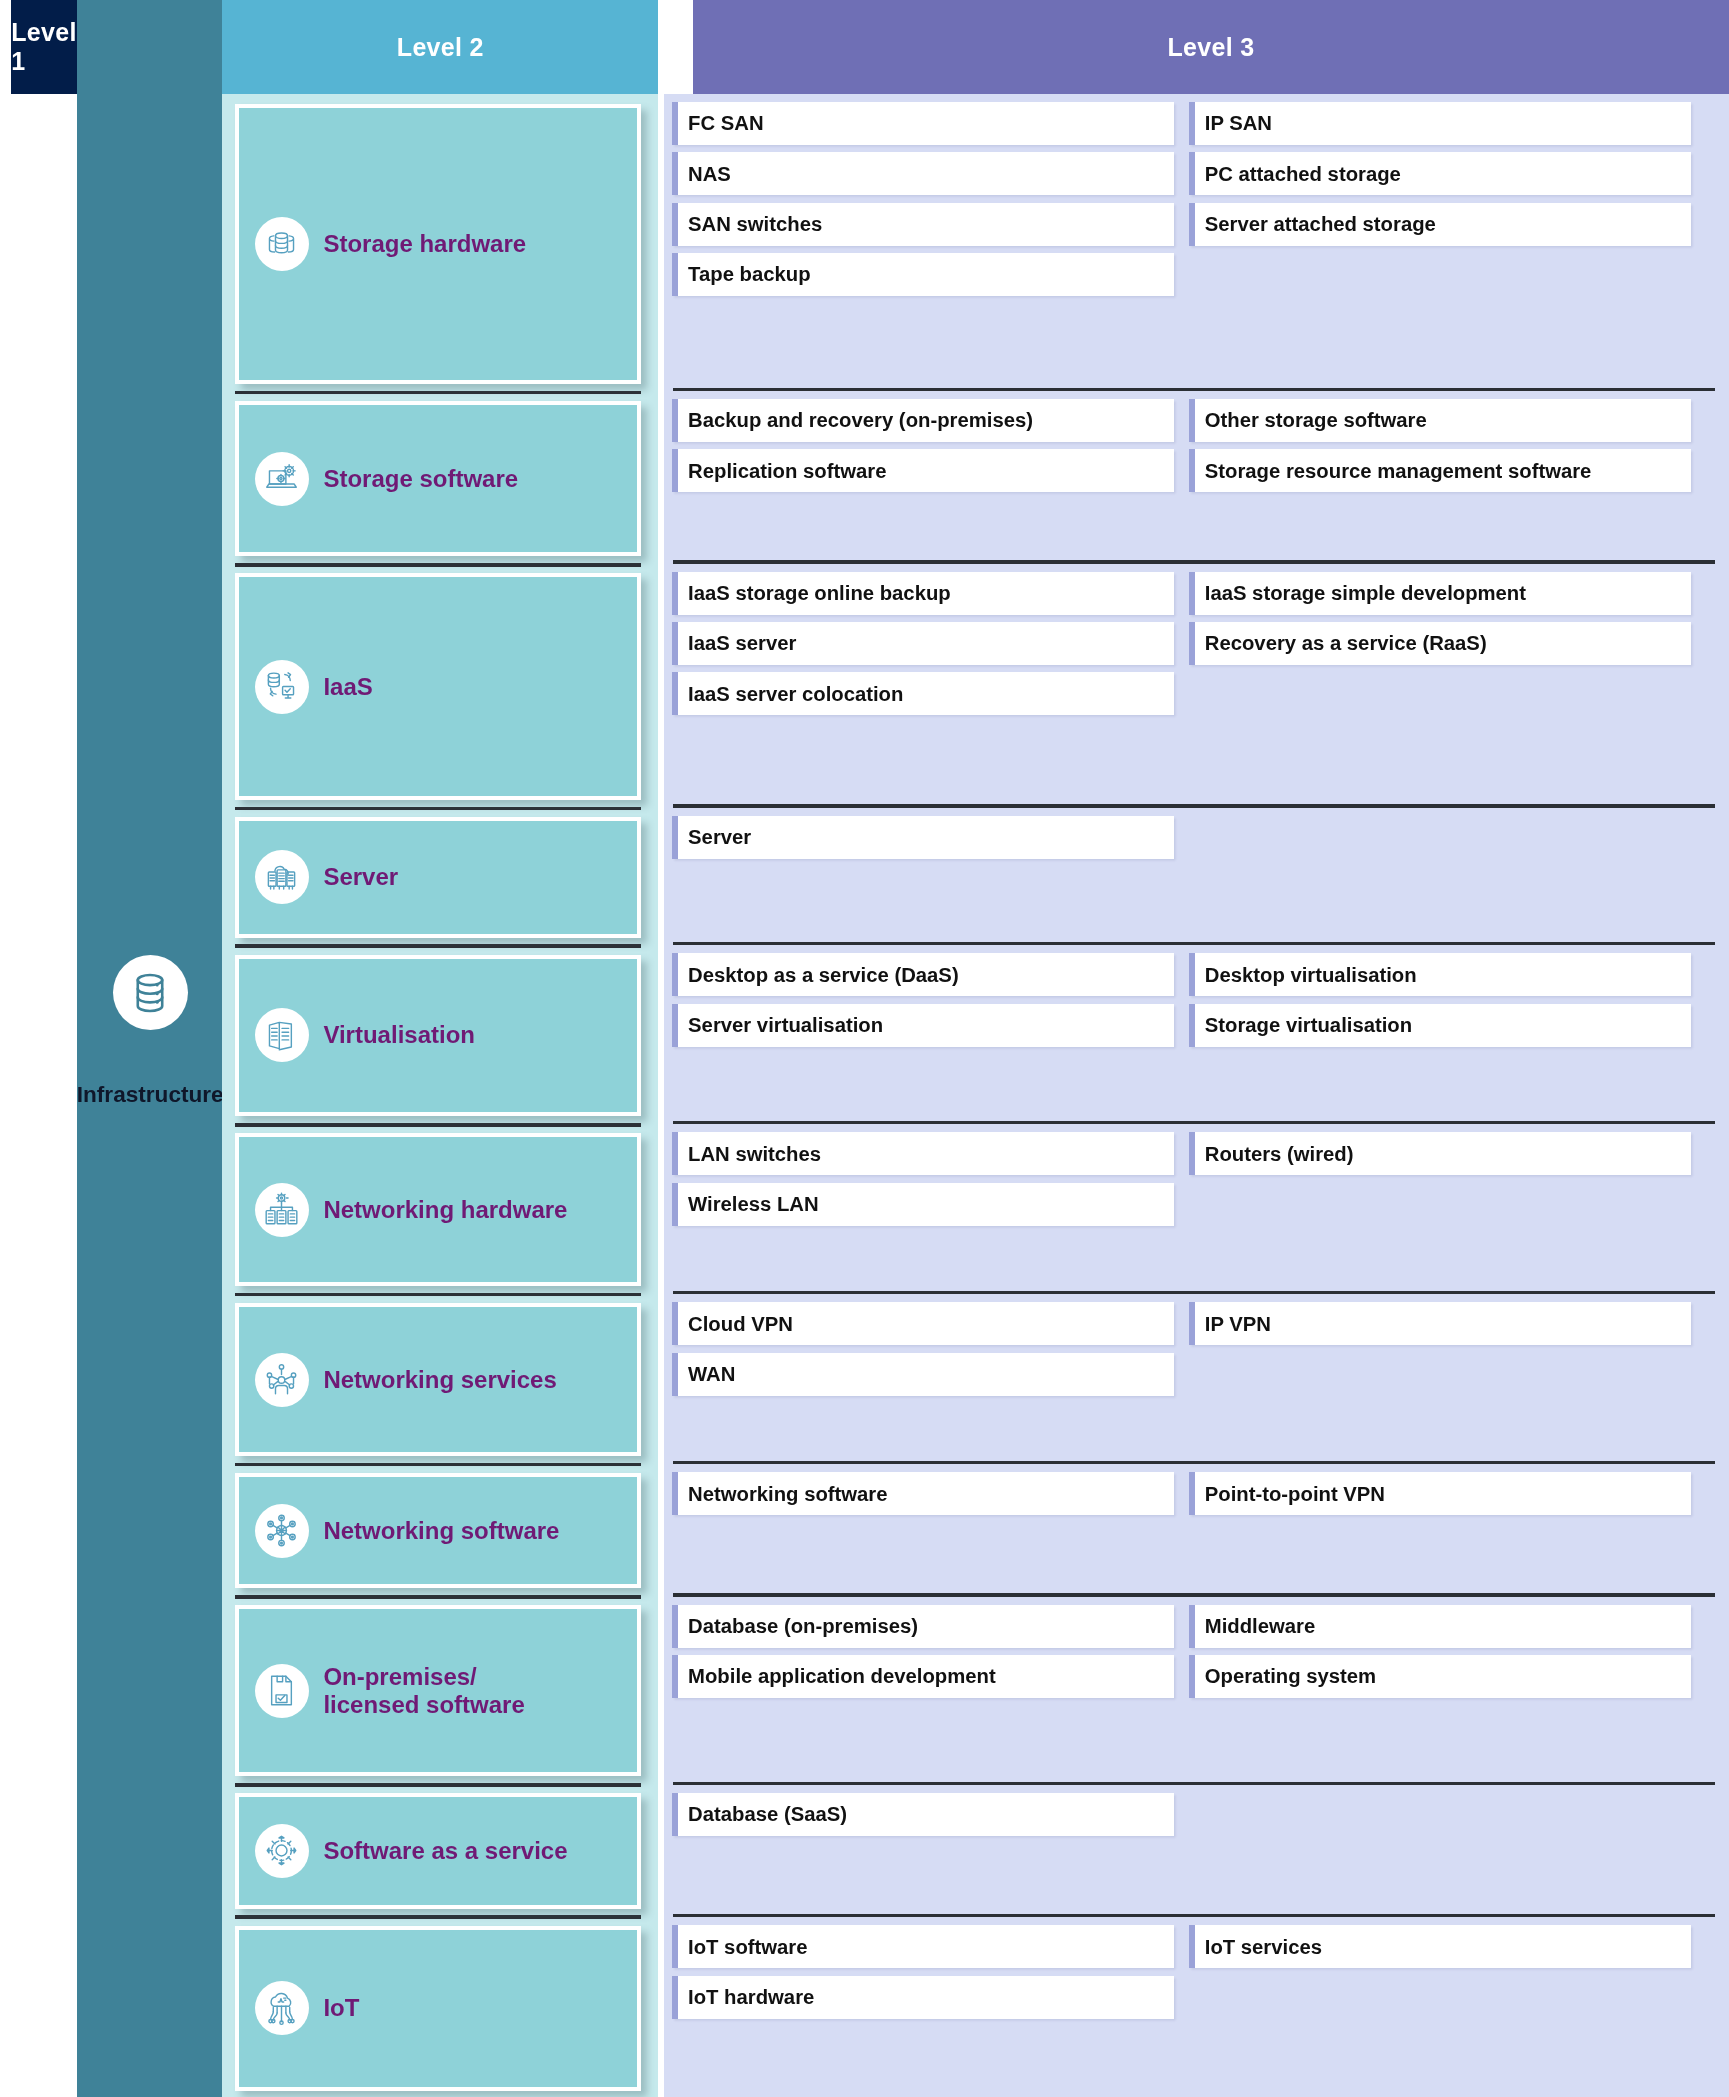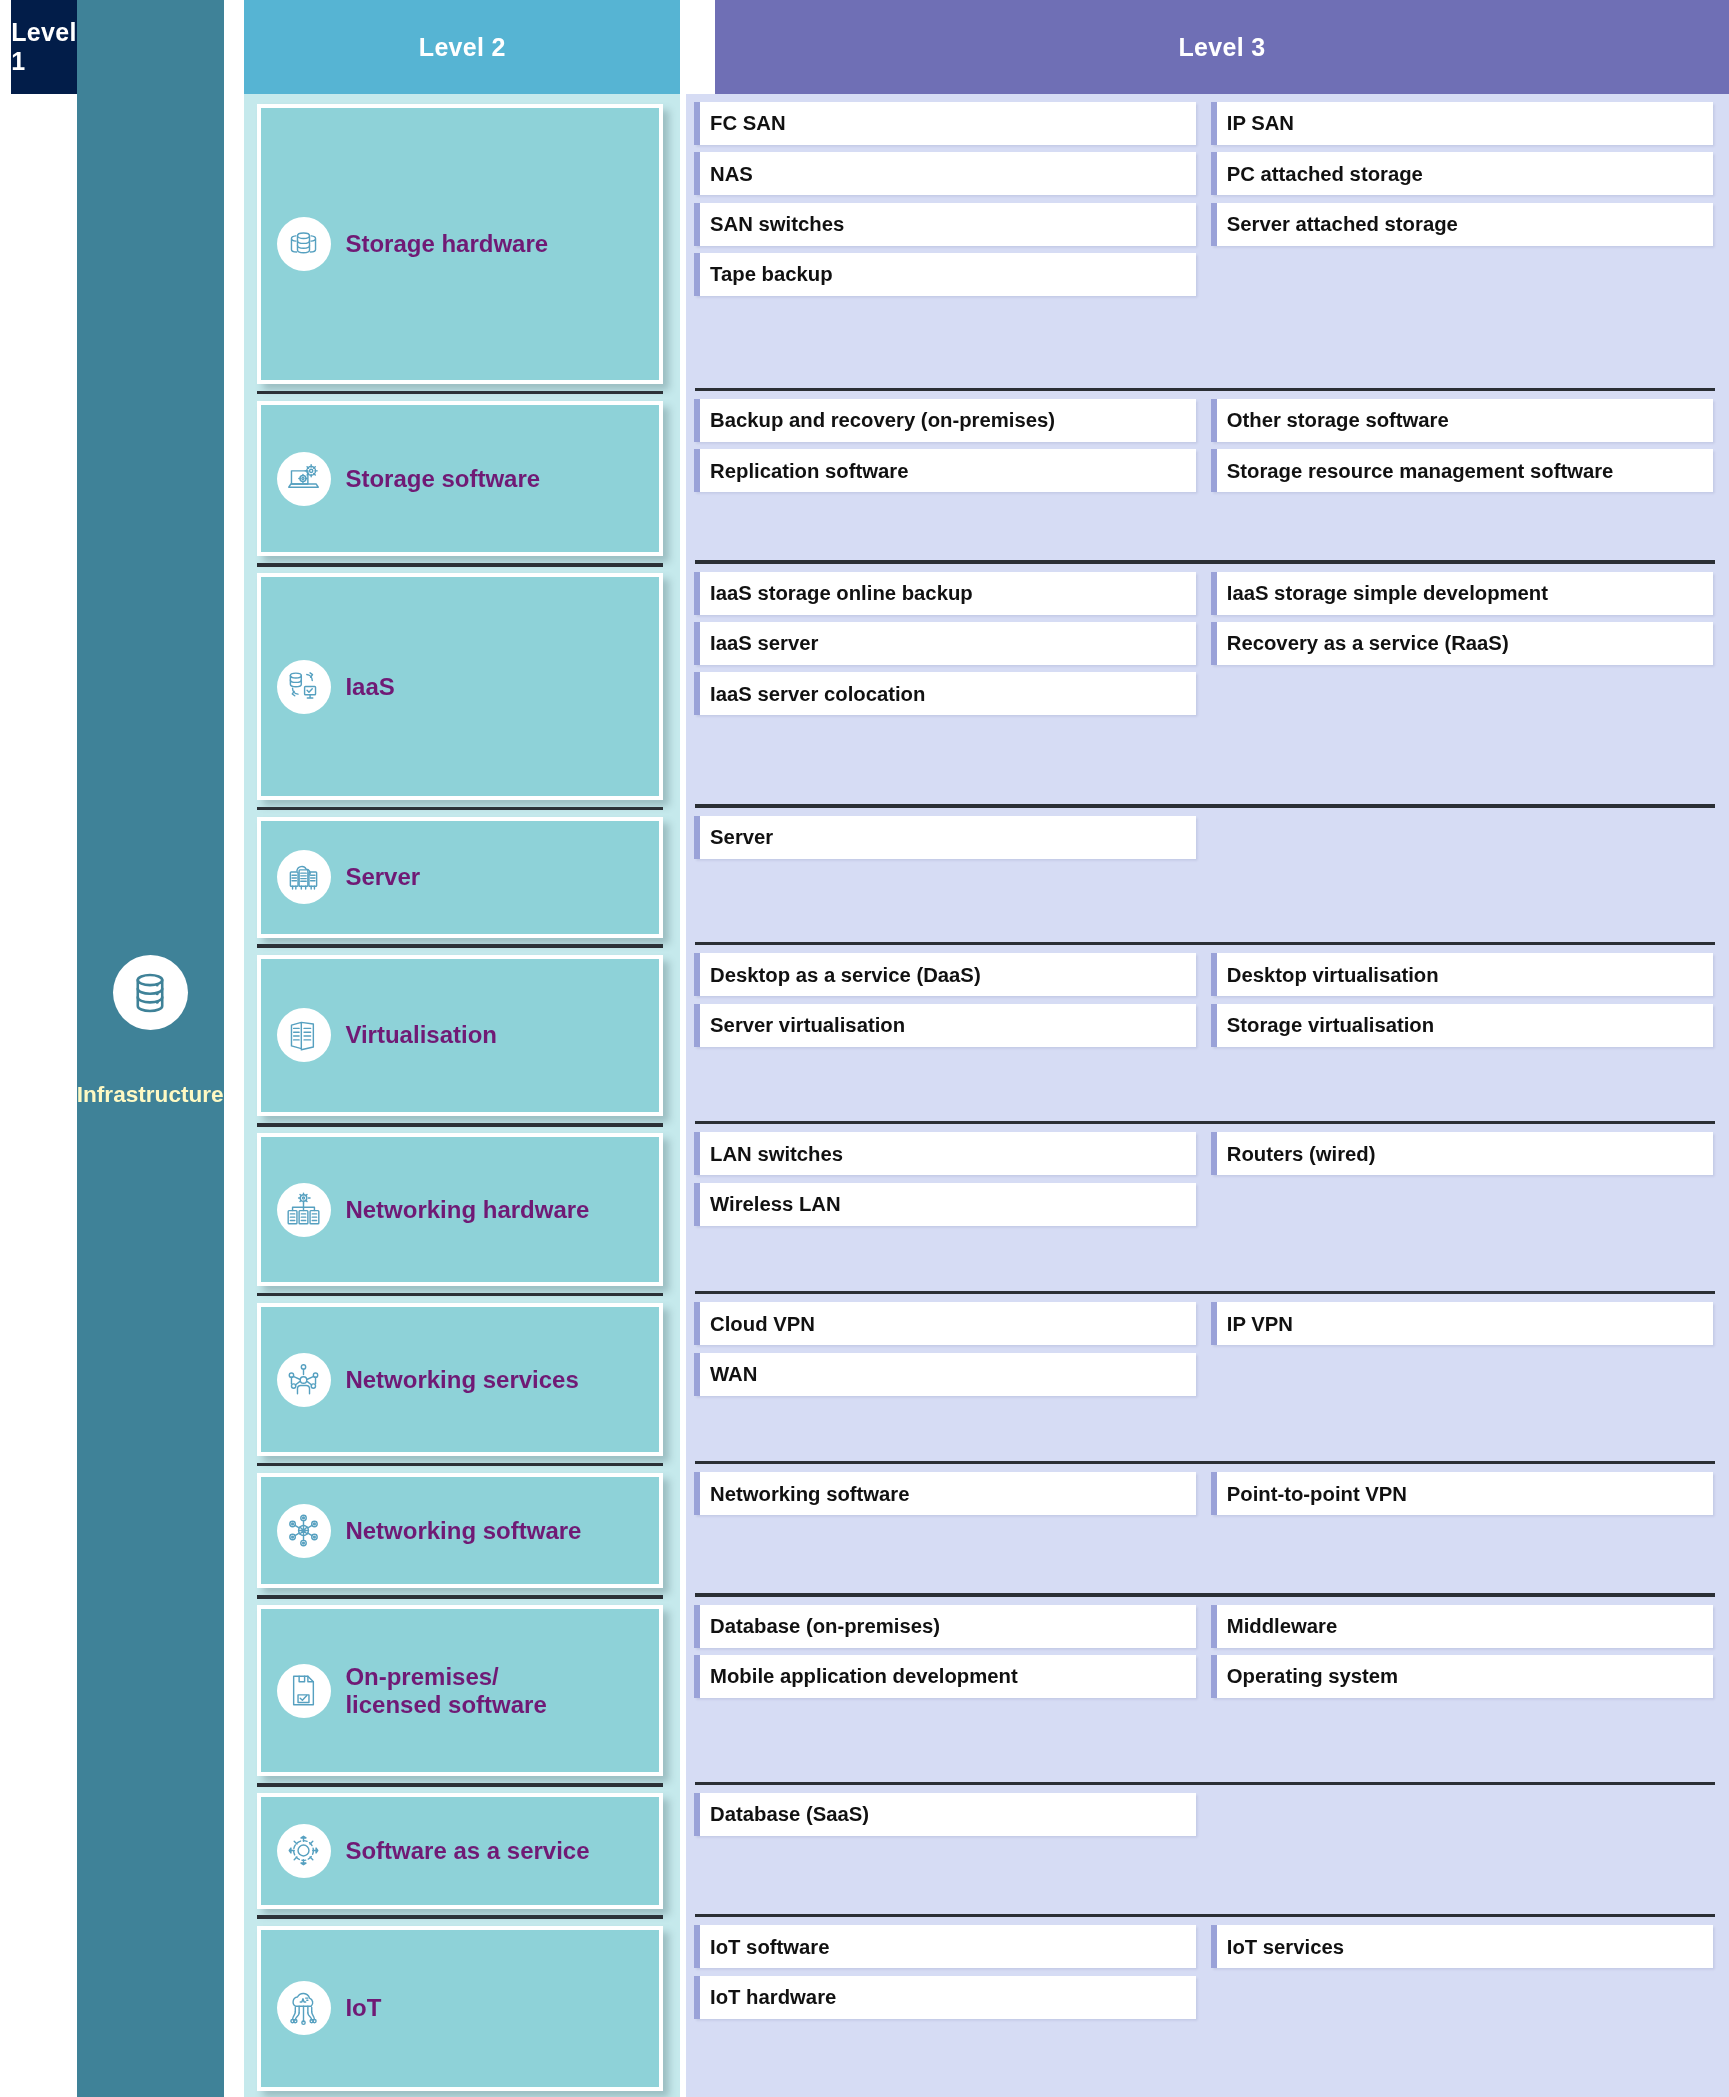--- a/index.html
+++ b/index.html
@@ -48,30 +48,30 @@
     gap: 12.4px;
     padding-bottom: 34px;
   }
   .l1-circle {
     width: 75px; height: 75px;
     border-radius: 50%;
     background: #ffffff;
     display: flex; align-items: center; justify-content: center;
   }
   .l1-label {
-    color: #fef9c3;
+    color: #0f172a;
     font-size: 22.6px;
     font-weight: bold;
     margin-top: 39px;
   }
 
   
   .col-l2 {
     width: 436px;
-    margin-left: 22px;
+    margin-left: 0;
     display: flex;
     flex-direction: column;
   }
   .l2-body {
     flex: 1;
     background: #c5e9ec;
     padding: 10.2px 12.4px 5.6px 12.4px;
     display: flex;
     flex-direction: column;
   }

